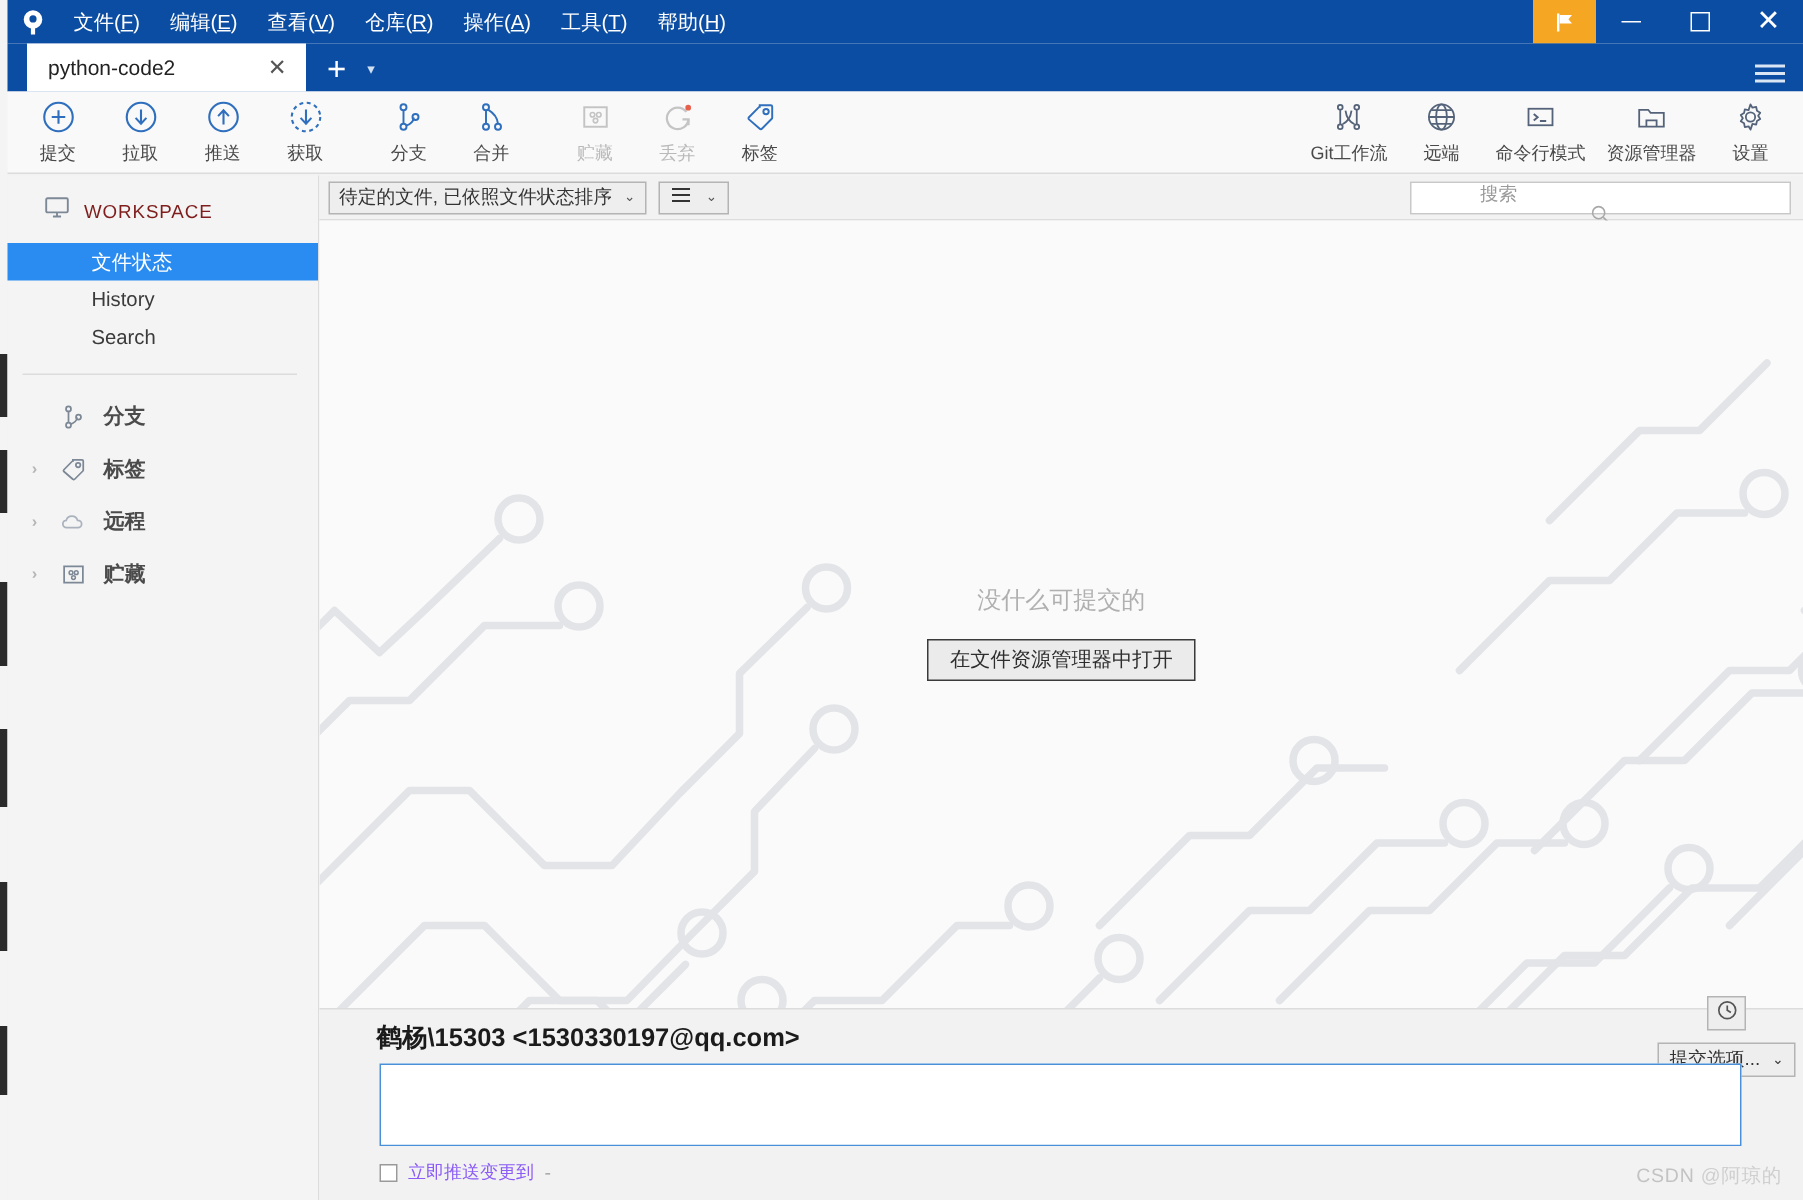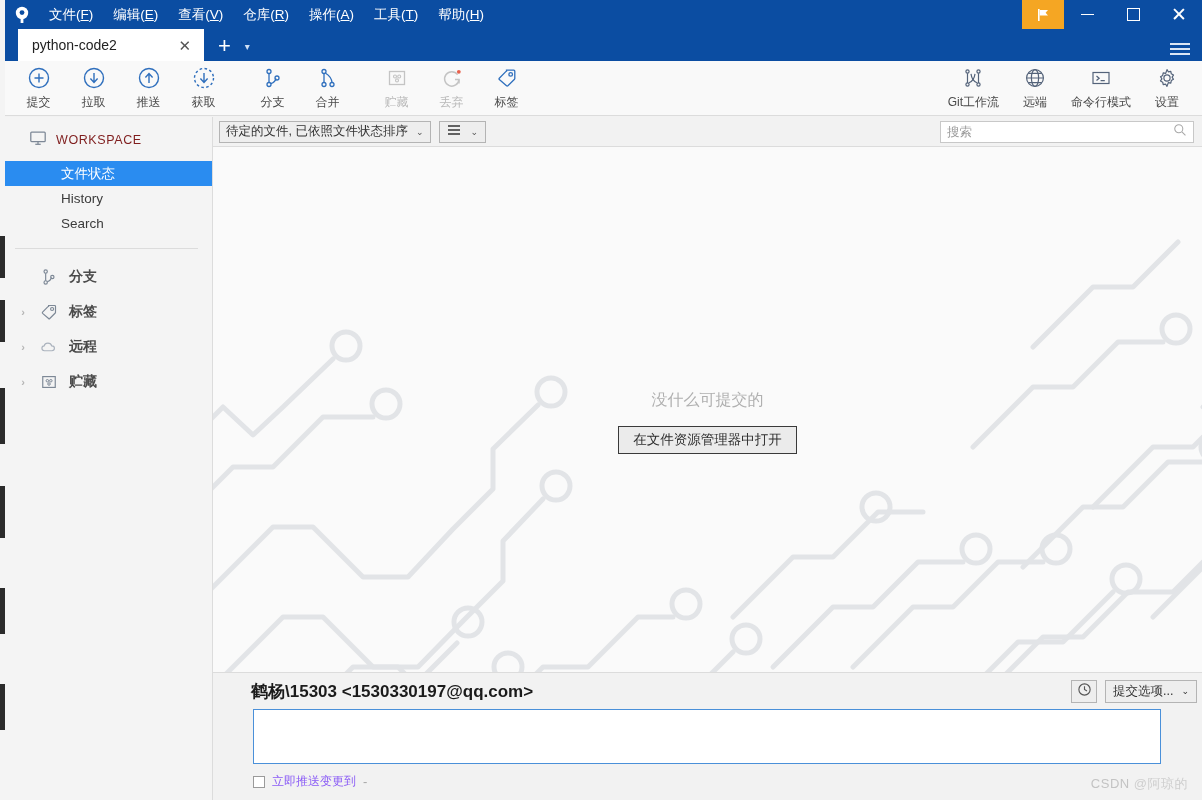--- a/index.html
+++ b/index.html
@@ -139,21 +139,21 @@
     height: 22px; background: #eeeeee; border: 1px solid #b4b4b4;
     display: flex; align-items: center; padding: 0 6px; gap: 8px;
     font-size: 12.5px; color: #333;
   }
   .combo .cv { white-space: nowrap; }
   .combo .ca { font-size: 9px; color: #555; }
   .combo.small { margin-left: 8px; gap: 10px; padding: 0 7px; }
   .search-wrap {
     position: absolute; right: 8px; top: 4px;
     width: 254px; height: 22px; background: #ffffff; border: 1px solid #c8c8c8;
-    display: flex; align-items: center; padding: 0 6px;
+    display: flex; align-items: center; padding: 0 6px; flex-direction: column;
   }
   .search-wrap input {
     flex: 1; border: none; outline: none; font-size: 12.5px; color: #333;
     font-family: "Liberation Sans", sans-serif; background: transparent;
   }
   .search-wrap input::placeholder { color: #9a9a9a; }
 
   .canvas {
     position: relative; height: 554px; overflow: hidden; background: #fafafa;
   }
@@ -171,21 +171,21 @@
   
   .commit {
     position: absolute; left: 0; bottom: 0; width: 989px; height: 128px;
     background: #f2f2f2; border-top: 1px solid #dcdcdc;
   }
   .commit-head {
     height: 36px; display: flex; align-items: center; padding: 0 6px 0 38px;
     position: relative;
   }
   .author { font-size: 17px; color: #1b1b1b; font-weight: bold; }
-  .commit-head-right { position: absolute; right: 5px; display: flex; align-items: center; gap: 8px; }
+  .commit-head-right { position: absolute; right: 5px; display: flex; align-items: center; gap: 8px; flex-direction: column; }
   .clock-btn {
     width: 26px; height: 23px; background: #eeeeee; border: 1px solid #b4b4b4;
     display: flex; align-items: center; justify-content: center;
   }
   .opt-btn {
     height: 23px; background: #eeeeee; border: 1px solid #b4b4b4;
     display: flex; align-items: center; gap: 8px; padding: 0 7px;
     font-size: 12.5px; color: #333; white-space: nowrap;
   }
   .opt-btn .ca { font-size: 9px; }
@@ -405,20 +405,29 @@
       <div class="tb-btn wide">
         <span class="ic">
           <svg width="24" height="24" viewBox="0 0 24 24">
             <rect x="4" y="6.5" width="16" height="11" fill="none" stroke="#54637a" stroke-width="1.2"></rect>
             <path d="M7.5 10l2.6 2.2-2.6 2.2M11.6 14.6h4.2" fill="none" stroke="#54637a" stroke-width="1.3"></path>
           </svg>
         </span>
         <span class="lb">命令行模式</span>
       </div>
 
+      <div class="tb-btn wide">
+        <span class="ic">
+          <svg width="24" height="24" viewBox="0 0 24 24">
+            <path d="M3.8 7.2h6l1.6 2h8.8v9.2H3.8z" fill="none" stroke="#54637a" stroke-width="1.2"></path>
+            <path d="M8.6 18.4v-4.2h6.8v4.2" fill="none" stroke="#54637a" stroke-width="1.2"></path>
+          </svg>
+        </span>
+        <span class="lb">资源管理器</span>
+      </div>
 
       <div class="tb-btn wide">
         <span class="ic">
           <svg width="24" height="24" viewBox="0 0 24 24">
             <circle cx="12" cy="12" r="3.1" fill="none" stroke="#54637a" stroke-width="1.2"></circle>
             <path d="M12 3.6l1.3 2.2 2.5-.5.5 2.5 2.2 1.3-1.4 2.1 1.4 2.1-2.2 1.3-.5 2.5-2.5-.5L12 20.4l-1.3-2.2-2.5.5-.5-2.5-2.2-1.3 1.4-2.1-1.4-2.1 2.2-1.3.5-2.5 2.5.5z" fill="none" stroke="#54637a" stroke-width="1.2" stroke-linejoin="round"></path>
           </svg>
         </span>
         <span class="lb">设置</span>
       </div>

